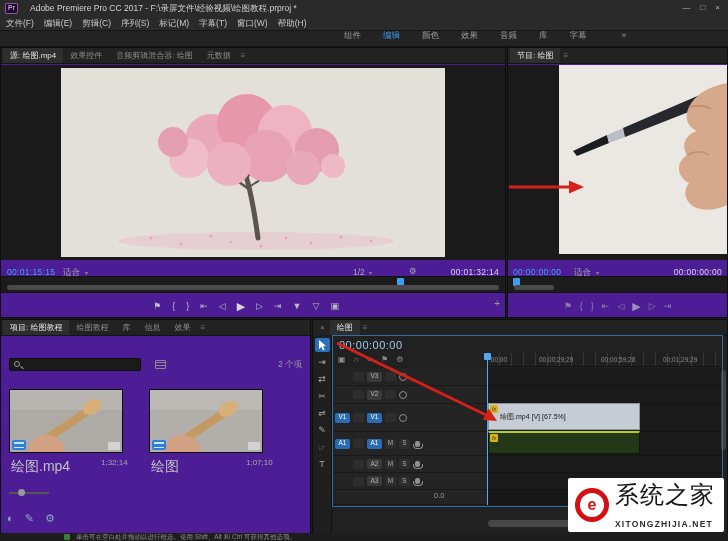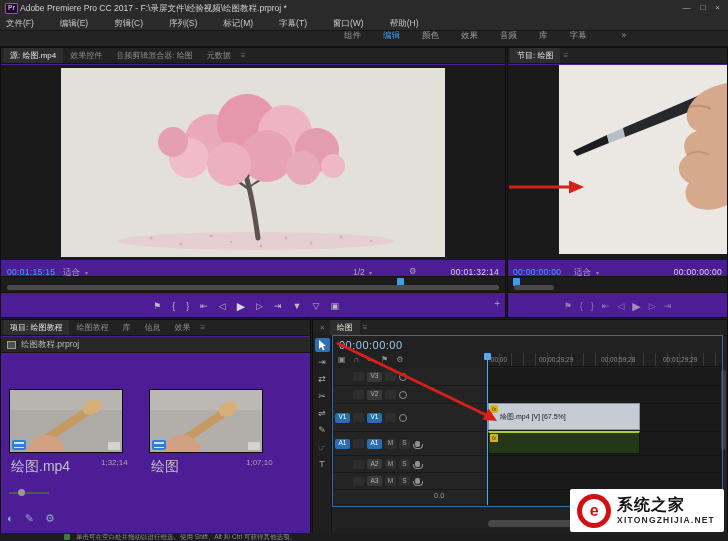--- a/index.html
+++ b/index.html
@@ -3,26 +3,26 @@
 <meta charset="utf-8">
 <style>
   *{margin:0;padding:0;box-sizing:border-box}
   body{width:728px;height:541px;overflow:hidden;background:#0d0d0d;
        font-family:"Liberation Sans","DejaVu Sans",sans-serif}
   #app{position:relative;width:728px;height:541px;background:#1d1d1d;color:#c6c6c6;
        font-size:9px;line-height:1;overflow:hidden}
   .abs{position:absolute}
   
   .titlebar{position:absolute;top:0;left:0;right:0;height:16px;background:#2a2a2a;
-            display:flex;align-items:center;gap:2px;padding:0 5px;color:#d2d2d2;font-size:8.5px}
+            display:flex;align-items:center;gap:12px;padding:0 5px;color:#d2d2d2;font-size:8.5px}
   .pr-badge{width:13px;height:11px;background:#1d0d26;border:1px solid #8a55a8;color:#c9a0e8;
             font-size:6.5px;font-weight:bold;display:flex;align-items:center;justify-content:center;border-radius:1px}
   .win-btns{margin-left:auto;display:flex;gap:10px;color:#bdbdbd;font-size:8px;padding-right:3px}
   .menubar{position:absolute;top:16px;left:0;right:0;height:15px;background:#2a2a2a;border-bottom:1px solid #161616;
-           display:flex;align-items:center;gap:26px;padding:0 6px;color:#c9c9c9;font-size:8.5px}
+           display:flex;align-items:center;gap:10px;padding:0 6px;color:#c9c9c9;font-size:8.5px}
   .wsbar{position:absolute;top:31px;left:0;right:0;height:16px;background:#232323;border-bottom:1px solid #121212;
          display:flex;align-items:flex-start;font-size:8.5px;color:#9b9b9b}
   .ws-pad{width:333px}
   .ws-tab{padding:0 11px}
   .ws-tab.active{color:#4097ee;font-weight:normal}
   .ws-more{margin-left:24px}
   
   .panel{position:absolute;background:#4c1d95;border:1px solid #0e0e0e}
   .ptabs{height:16px;display:flex;align-items:center;background:#222;border-bottom:1px solid #141414;
          color:#8d8d8d;font-size:8px;padding-left:2px;white-space:nowrap;overflow:hidden}
@@ -112,22 +112,22 @@
   .vscroll{position:absolute;right:1px;top:50px;width:5px;height:80px;background:#3e3e3e;border-radius:2.5px}
   
   .statusbar{position:absolute;left:0;top:533px;right:0;height:8px;background:#1d1d1d;color:#8f8f8f;font-size:6.5px}
   .status-ic{position:absolute;left:64px;top:1px;width:6px;height:6px;background:#3d7a3d;border-radius:1px}
   .status-txt{position:absolute;left:76px;top:1px;white-space:nowrap}
   .watermark{position:absolute;right:4px;bottom:9px;background:#ffffff;padding:5px 9px 4px 7px;
              display:flex;align-items:center;gap:6px;z-index:20;border-radius:2px}
   .wm-gear{width:34px;height:34px;border-radius:50%;background:#d40f12;display:flex;align-items:center;justify-content:center}
   .wm-inner{width:24px;height:24px;border-radius:50%;background:#fff;color:#d40f12;font-weight:bold;font-size:16px;
             display:flex;align-items:center;justify-content:center}
-  .wm-brand{color:#141414;font-weight:bold;font-size:16px;letter-spacing:1px}
-  .wm-domain{color:#2a2a2a;font-weight:bold;font-size:8.5px;letter-spacing:1.2px;margin-top:3px}
+  .wm-brand{color:#141414;font-weight:normal;font-size:24px;letter-spacing:1px}
+  .wm-domain{color:#2a2a2a;font-weight:bold;font-size:8.5px;letter-spacing:1.2px;margin-top:13px}
   .overlay{position:absolute;left:0;top:0;width:728px;height:541px;pointer-events:none;z-index:30}
 </style>
 </head>
 <body>
 
 <div id="app">
 
   <div class="titlebar">
     <span class="pr-badge">Pr</span>
     <span>Adobe Premiere Pro CC 2017 - F:\录屏文件\经验视频\绘图教程.prproj *</span>
@@ -271,23 +271,26 @@
 
   <div class="panel prj-panel">
     <div class="ptabs">
       <span class="ptab active">项目: 绘图教程</span>
       <span class="ptab">绘图教程</span>
       <span class="ptab">库</span>
       <span class="ptab">信息</span>
       <span class="ptab">效果</span>
       <span class="pmenu">≡</span>
     </div>
-    <div class="crumb">
-      <span class="proj-ic"></span>
-      <span>绘图教程.prproj</span>
+    <div class="searchrow">
+      <span class="searchbox">
+        <span class="mag"></span>
+      </span>
+      <span class="list-ic"></span>
+      <span class="count">2 个项</span>
     </div>
 
     <div class="thumb" style="left:8px">
       <svg width="112" height="62" viewBox="0 0 112 62">
         <rect width="112" height="62" fill="#aeaba7"></rect>
         <rect width="112" height="20" fill="#b8b5b1"></rect>
         <polygon points="30,48 78,16 84,22 36,54" fill="#c59a62"></polygon>
         <ellipse cx="82" cy="17" rx="10" ry="7" fill="#d8b077" transform="rotate(-30 82 17)"></ellipse>
         <path d="M18,62 C20,48 30,42 42,46 C52,49 56,56 54,62 Z" fill="#d2a182"></path>
       </svg>

